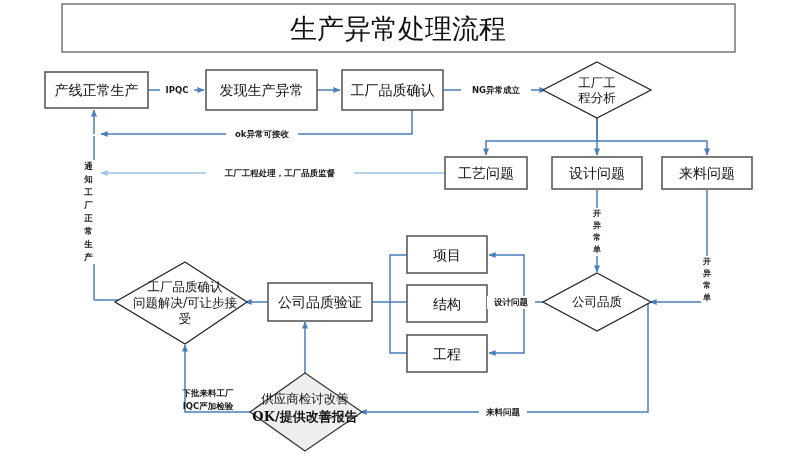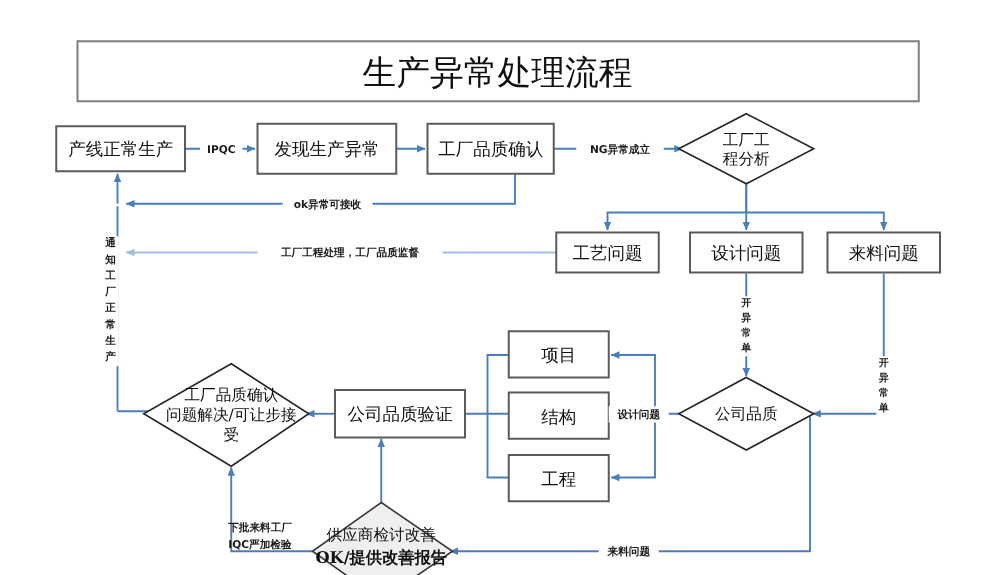--- a/index.html
+++ b/index.html
@@ -1,17 +1,17 @@
 <!DOCTYPE html>
 <html><head>
 <meta charset="utf-8">
 <style>
   html,body{margin:0;padding:0;background:#ffffff;}
   body{width:793px;height:460px;overflow:hidden;font-family:"DejaVu Sans","Liberation Sans",sans-serif;}
-  #stage{position:relative;width:793px;height:356px;background:#fff;margin-top:29px;}
+  #stage{position:relative;width:793px;height:356px;background:#fff;}
   svg#flow{position:absolute;left:0;top:0;width:793px;height:460px;}
   .node-rect{fill:#ffffff;stroke:#5b5b5b;stroke-width:1.6;}
   .node-diamond{fill:#ffffff;stroke:#262626;stroke-width:1.3;}
   .node-diamond-gray{fill:#efefef;stroke:#3a3a3a;stroke-width:1.3;}
   .title-rect{fill:#ffffff;stroke:#7f7f7f;stroke-width:1.6;}
   .edge{stroke:#4a7ebb;stroke-width:1.5;fill:none;}
   .edge-pale{stroke:#9dc0e4;stroke-width:1.5;fill:none;}
   .title-txt{font-family:"DejaVu Serif","Liberation Serif",serif;font-size:27px;fill:#111;text-anchor:middle;}
   .node-txt{font-family:"DejaVu Serif","Liberation Serif",serif;font-size:14px;fill:#111;text-anchor:middle;}
   .node-txt-sm{font-family:"DejaVu Serif","Liberation Serif",serif;font-size:12.5px;fill:#111;text-anchor:middle;}

